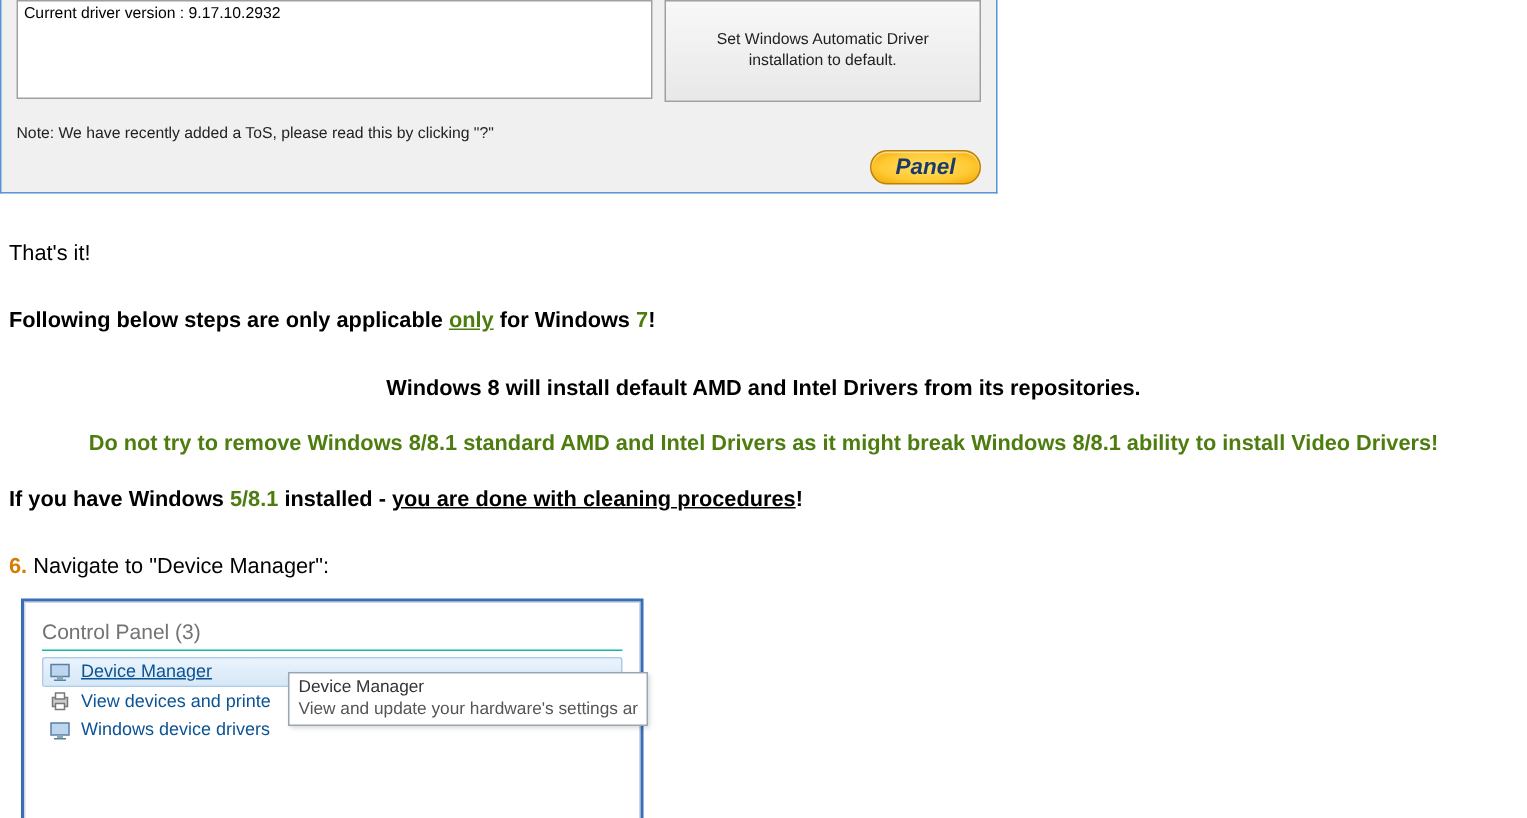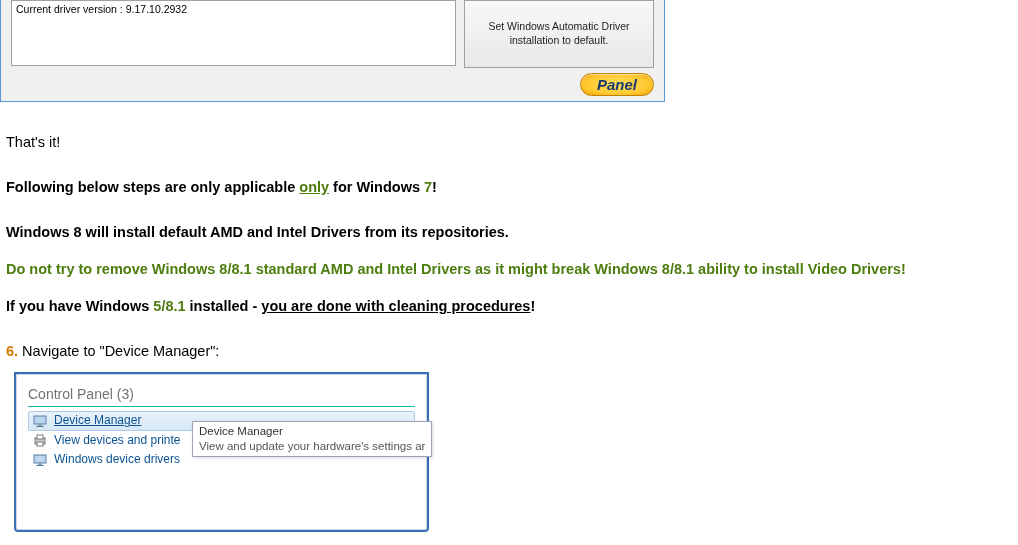--- a/index.html
+++ b/index.html
@@ -17,21 +17,21 @@
   .log-box {
     flex: 1;
     background: #fff;
     border: 1px solid #a0a0a0;
     padding: 2px 4px;
     font-family: Tahoma, sans-serif;
     font-size: 10.5px;
     height: 66px;
   }
   .set-default-btn {
-    width: 190px;
+    width: 211px;
     height: 68px;
     border: 1px solid #a0a0a0;
     background: linear-gradient(#f8f8f8, #e8e8e8);
     font-family: Tahoma, sans-serif;
     font-size: 10.5px;
     text-align: center;
     padding: 12px 18px;
     cursor: pointer;
     color: #222;
     line-height: 1.3;
@@ -84,21 +84,21 @@
   
   .article {
     padding: 6px 6px 10px 6px;
     font-family: "Segoe UI", Arial, sans-serif;
     font-size: 14.5px;
     line-height: 1.45;
   }
   .article p { margin-top: 24px; }
   .article p.tight { margin-top: 16px; }
   .red { color: #4d7c0f; }
-  .bold { font-weight: 700; }
+  .bold { font-weight: 700; text-align: center; }
   .uline { text-decoration: underline; }
   .orange { color: #d67a00; }
   
   .cp-window {
     width: 415px;
     border: 2px solid #3a6fb5;
     border-radius: 0 0 4px 4px;
     margin: 10px 0 0 8px;
     background: #fff;
     padding: 10px 6px 60px 6px;
@@ -156,20 +156,21 @@
 
 <div class="app-window">
   <div class="top-row">
     <div class="log-box">
       <span>Current driver version : 9.17.10.2932</span>
     </div>
     <button class="set-default-btn">
       <span>Set Windows Automatic Driver installation to default.</span>
     </button>
   </div>
+  <div class="note-text">Note: We have recently added a ToS, please read this by clicking "?"</div>
   <div class="donate-row">
     <button class="donate-btn">
       <span>Panel</span>
     </button>
   </div>
 </div>
 
 <div class="article">
   <p>That's it!</p>
 

